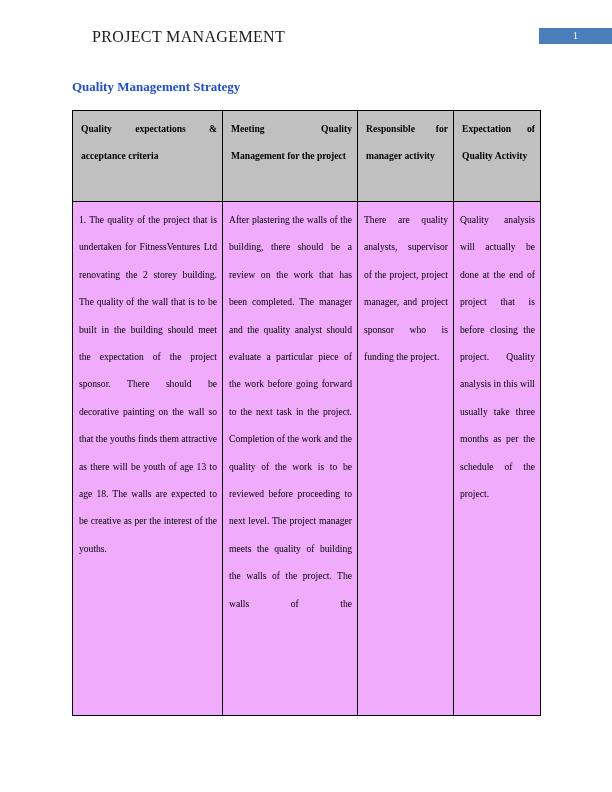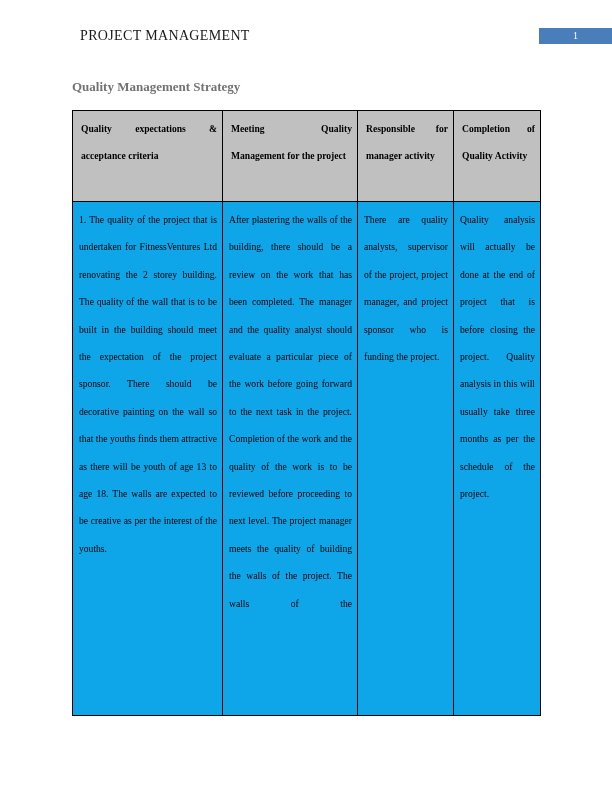--- a/index.html
+++ b/index.html
@@ -12,23 +12,23 @@
     height: 792px;
     position: relative;
     overflow: hidden;
     font-family: "Liberation Serif", "DejaVu Serif", serif;
     color: #000000;
   }
 
   
   .running-header {
     position: absolute;
-    left: 80px;
+    left: 92px;
     top: 28px;
-    font-size: 14px;
+    font-size: 16px;
     letter-spacing: 0.35px;
     color: #1a1a1a;
     white-space: nowrap;
   }
 
   .page-badge {
     position: absolute;
     left: 539px;
     top: 28px;
     width: 73px;
@@ -46,21 +46,21 @@
     line-height: 14px;
   }
 
   
   .doc-title {
     position: absolute;
     left: 72px;
     top: 70px;
     font-size: 13px;
     font-weight: bold;
-    color: #737373;
+    color: #1d4ed8;
     white-space: nowrap;
   }
 
   
   .table-wrap {
     position: absolute;
     left: 72px;
     top: 110px;
     width: 468px;
   }
@@ -100,21 +100,21 @@
     text-align: justify;
     text-align-last: left;
   }
 
   
   table.qtable th p { text-align: justify; }
 
   table.qtable td.body-cell {
     height: 505px;
     overflow: hidden;
-    background: #0ea5e9;
+    background: #f0abfc;
   }
   .cell-clip {
     height: 505px;
     overflow: hidden;
     display: block;
   }
   
   .cell-clip.overflowing p { text-align-last: justify; }
   .cell-clip.short p { text-align-last: left; }
 </style>
@@ -142,21 +142,21 @@
         <th>
           <p>Quality expectations &amp; acceptance criteria</p>
         </th>
         <th>
           <p>Meeting Quality Management for the project</p>
         </th>
         <th>
           <p>Responsible for manager activity</p>
         </th>
         <th>
-          <p>Completion of Quality Activity</p>
+          <p>Expectation of Quality Activity</p>
         </th>
       </tr>
     </thead>
     <tbody>
       <tr>
         <td class="body-cell">
           <span class="cell-clip overflowing">
             <p>1. The quality of the project that is undertaken for FitnessVentures Ltd renovating the 2 storey building. The quality of the wall that is to be built in the building should meet the expectation of the project sponsor. There should be decorative painting on the wall so that the youths finds them attractive as there will be youth of age 13 to age 18. The walls are expected to be creative as per the interest of the youths.</p>
           </span>
         </td>

